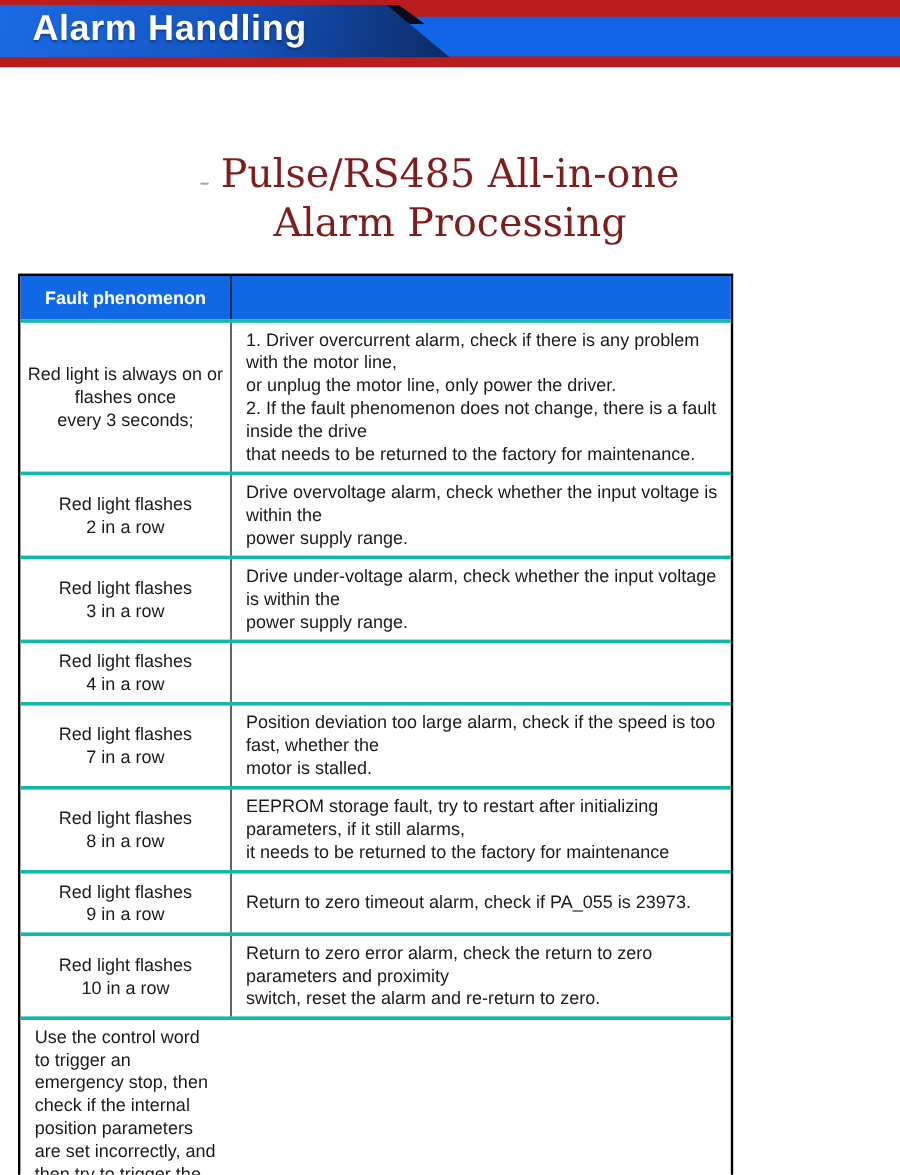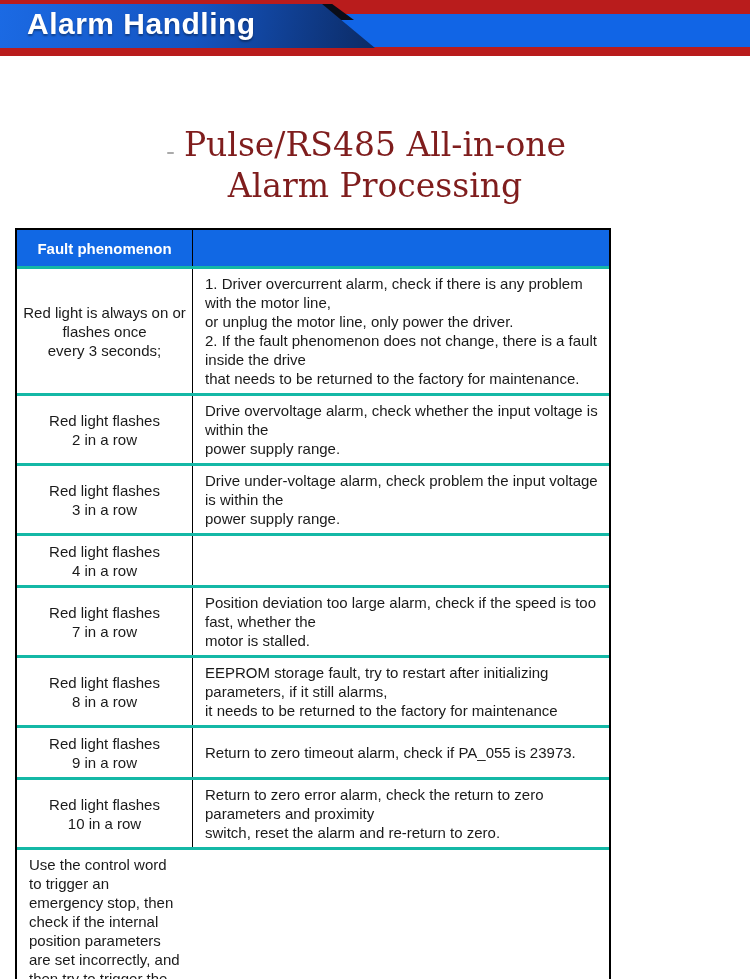--- a/index.html
+++ b/index.html
@@ -99,21 +99,21 @@
   <div class="t-row" style="min-height:52px">
     <div class="cell fault">Red light flashes
 2 in a row</div>
     <div class="cell solution">Drive overvoltage alarm, check whether the input voltage is within the
 power supply range.</div>
   </div>
 
   <div class="t-row" style="min-height:52px">
     <div class="cell fault">Red light flashes
 3 in a row</div>
-    <div class="cell solution">Drive under-voltage alarm, check problem the input voltage is within the
+    <div class="cell solution">Drive under-voltage alarm, check whether the input voltage is within the
 power supply range.</div>
   </div>
 
   <div class="t-row" style="min-height:52px">
     <div class="cell fault">Red light flashes
 4 in a row</div>
   </div>
 
   <div class="t-row" style="min-height:52px">
     <div class="cell fault">Red light flashes

